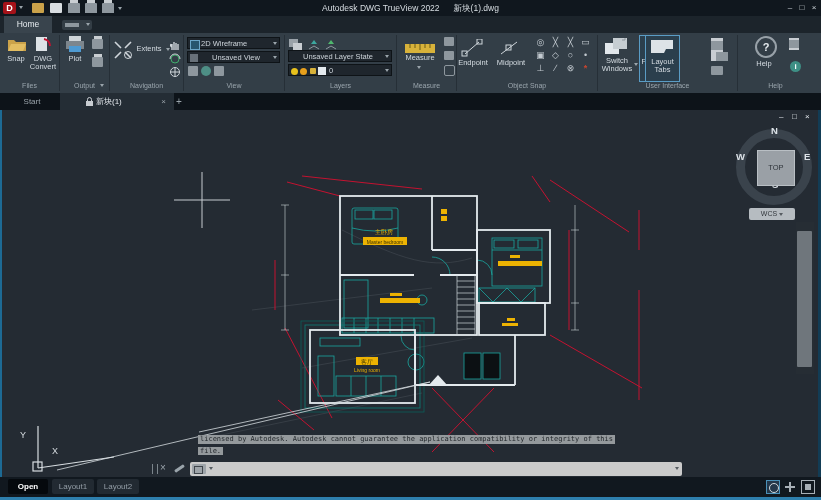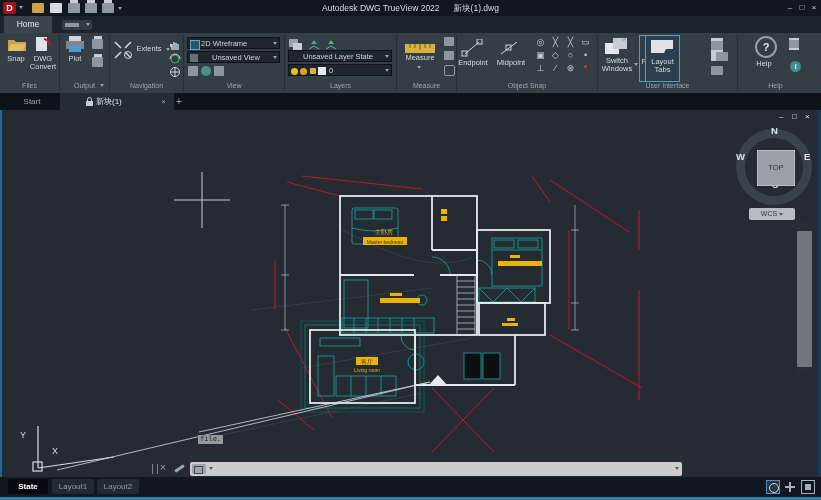--- a/index.html
+++ b/index.html
@@ -441,37 +441,38 @@
         <span>WCS</span>
         <span class="caret sm" style="border-top-color:#565c61"></span>
       </div>
     </div>
 
     <div id="sb-track" class="abs">
       <div id="sb-thumb"></div>
     </div>
 
     <div id="warnbox" class="abs">
+      <div><span>licensed by Autodesk.  Autodesk cannot guarantee the application compatibility or integrity of this</span></div>
       <div><span>file.</span></div>
     </div>
 
     <div id="cmdbar" class="abs">
       <span id="cmd-grip" class="abs"></span>
       <span id="cmd-close" class="abs">×</span>
       <span id="cmd-wrench" class="abs"></span>
       <div id="cmd-field" class="abs">
         <span id="cmd-chip"></span>
         <span class="caret sm" style="position:absolute;left:19px;top:5px;border-top-color:#565c61"></span>
         <span class="caret sm" style="position:absolute;right:3px;top:5px;border-top-color:#565c61"></span>
       </div>
     </div>
   </div>
 
   <div id="bottombar" class="abs">
-    <div class="ltab" style="left:8px;width:40px;background:#05090d;color:#fff;font-weight:bold">State</div>
+    <div class="ltab" style="left:8px;width:40px;background:#05090d;color:#fff;font-weight:bold">Open</div>
     <div class="ltab" style="left:52px;width:42px;background:#222a32;color:#939da6">Layout1</div>
     <div class="ltab" style="left:97px;width:42px;background:#222a32;color:#939da6">Layout2</div>
     <div class="st-ic" style="right:41px;border:1px solid #4a90b8;background:#24374a">
       <span style="position:absolute;left:2px;top:2px;width:8px;height:8px;border:1.5px solid #cfd6db;border-radius:50%"></span>
       </div>
     <div class="st-ic" style="right:24px">
       <span style="position:absolute;left:2px;top:6px;width:10px;height:2px;background:#a8b0b7"></span>
       <span style="position:absolute;left:6px;top:2px;width:2px;height:10px;background:#a8b0b7"></span>
       </div>
     <div class="st-ic" style="right:6px;border:1px solid #a8b0b7">

